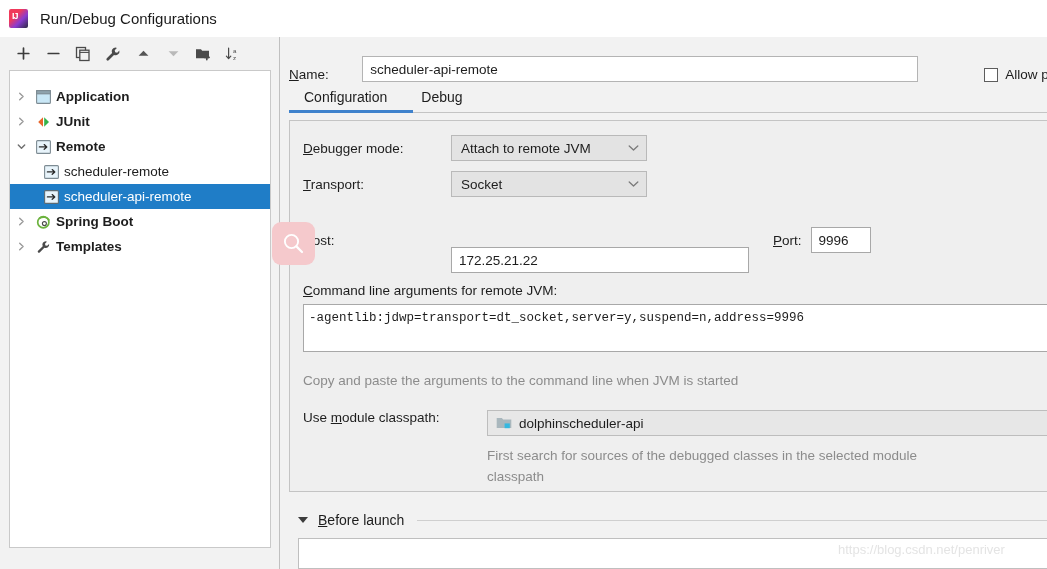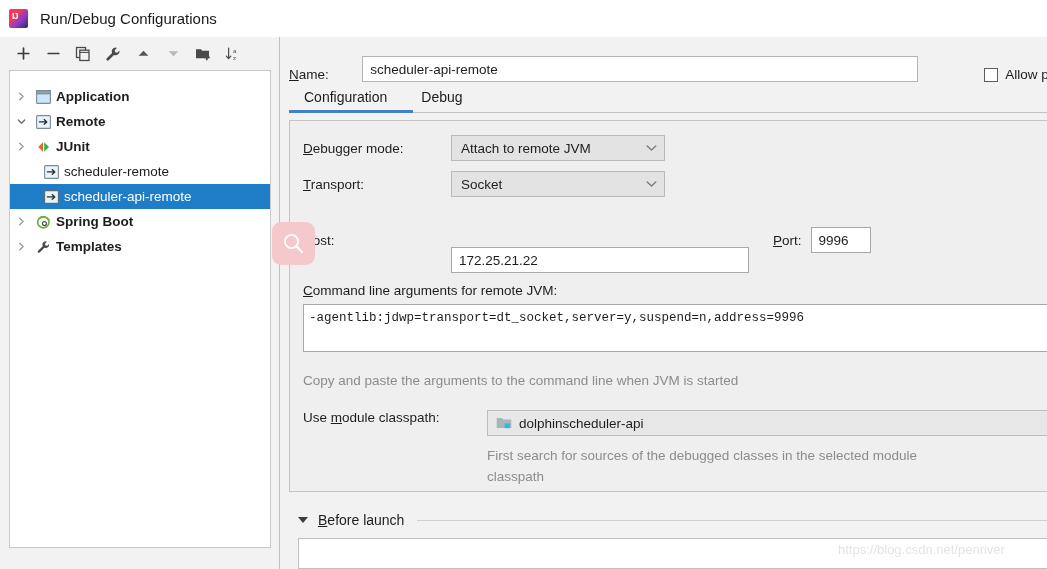--- a/index.html
+++ b/index.html
@@ -236,21 +236,21 @@
     background: #e3e3e3;
     border: 1px solid #b9b9b9;
     box-sizing: border-box;
     display: flex;
     align-items: center;
     justify-content: space-between;
     padding: 0 7px 0 9px;
     font-size: 13.5px;
     cursor: default;
   }
-  .combo.w1 { width: 214px; }
+  .combo.w1 { width: 196px; }
   .chev { color: #7a7a7a; font-size: 11px; line-height: 1; }
   .textfield {
     height: 26px;
     background: #ffffff;
     border: 1px solid #a8a8a8;
     box-sizing: border-box;
     display: flex; align-items: center;
     padding: 0 7px;
     font-size: 13.5px;
   }
@@ -434,45 +434,45 @@
                 <rect x="0.6" y="0.6" width="13.8" height="12.8" rx="1" fill="#c9e7f6" stroke="#7d8b93" stroke-width="1.1"></rect>
                 <rect x="0.6" y="0.6" width="13.8" height="3.2" fill="#8fa3ad" stroke="#7d8b93" stroke-width="1.1"></rect>
               </svg>
           </span>
           <span class="tlabel bold">Application</span>
         </div>
 
         <div class="trow">
           <span class="twist">
             <svg width="9" height="9" viewBox="0 0 9 9">
+                <path d="M2.7 1.3l3.4 3.2-3.4 3.2" stroke="#9a9a9a" stroke-width="1.4" fill="none" stroke-linecap="round" stroke-linejoin="round"></path>
+              </svg>
+          </span>
+          <span class="ticon">
+            <svg width="15" height="14" viewBox="0 0 15 14">
+                <path d="M7 2.2v9.6L2.2 7z" fill="#e8662a"></path>
+                <path d="M8.2 2.2v9.6L13 7z" fill="#35b34a"></path>
+              </svg>
+          </span>
+          <span class="tlabel bold">JUnit</span>
+        </div>
+
+        <div class="trow">
+          <span class="twist">
+            <svg width="9" height="9" viewBox="0 0 9 9">
                 <path d="M1.3 2.9l3.2 3.3 3.2-3.3" stroke="#6f6f6f" stroke-width="1.4" fill="none" stroke-linecap="round" stroke-linejoin="round"></path>
               </svg>
           </span>
           <span class="ticon">
             <svg width="15" height="14" viewBox="0 0 15 14">
                 <rect x="0.6" y="0.6" width="13.8" height="12.8" rx="1" fill="#e8f4fb" stroke="#7d8b93" stroke-width="1.1"></rect>
                 <path d="M3.4 6.9h6.6M8.2 4.6l2.6 2.3-2.6 2.3" stroke="#2b2b2b" stroke-width="1.3" fill="none" stroke-linecap="round" stroke-linejoin="round"></path>
               </svg>
           </span>
           <span class="tlabel bold">Remote</span>
-        </div>
-
-        <div class="trow">
-          <span class="twist">
-            <svg width="9" height="9" viewBox="0 0 9 9">
-                <path d="M2.7 1.3l3.4 3.2-3.4 3.2" stroke="#9a9a9a" stroke-width="1.4" fill="none" stroke-linecap="round" stroke-linejoin="round"></path>
-              </svg>
-          </span>
-          <span class="ticon">
-            <svg width="15" height="14" viewBox="0 0 15 14">
-                <path d="M7 2.2v9.6L2.2 7z" fill="#e8662a"></path>
-                <path d="M8.2 2.2v9.6L13 7z" fill="#35b34a"></path>
-              </svg>
-          </span>
-          <span class="tlabel bold">JUnit</span>
         </div>
 
         <div class="trow indent-2">
           <span class="ticon">
             <svg width="15" height="14" viewBox="0 0 15 14">
                 <rect x="0.6" y="0.6" width="13.8" height="12.8" rx="1" fill="#e8f4fb" stroke="#7d8b93" stroke-width="1.1"></rect>
                 <path d="M3.4 6.9h6.6M8.2 4.6l2.6 2.3-2.6 2.3" stroke="#2b2b2b" stroke-width="1.3" fill="none" stroke-linecap="round" stroke-linejoin="round"></path>
               </svg>
           </span>
           <span class="tlabel">scheduler-remote</span>

